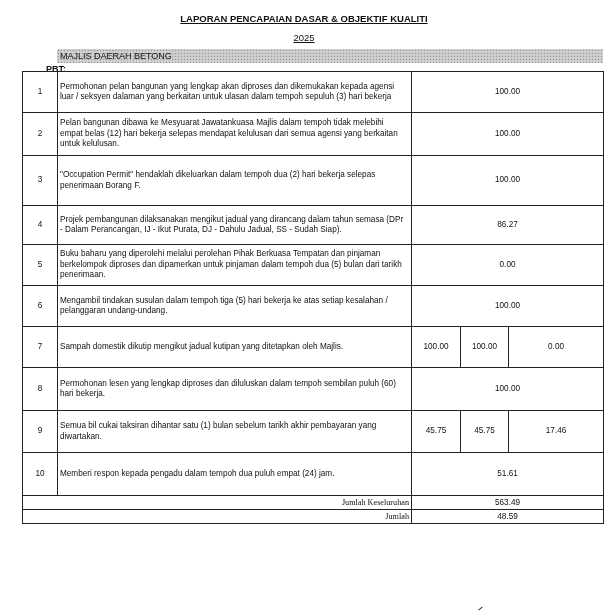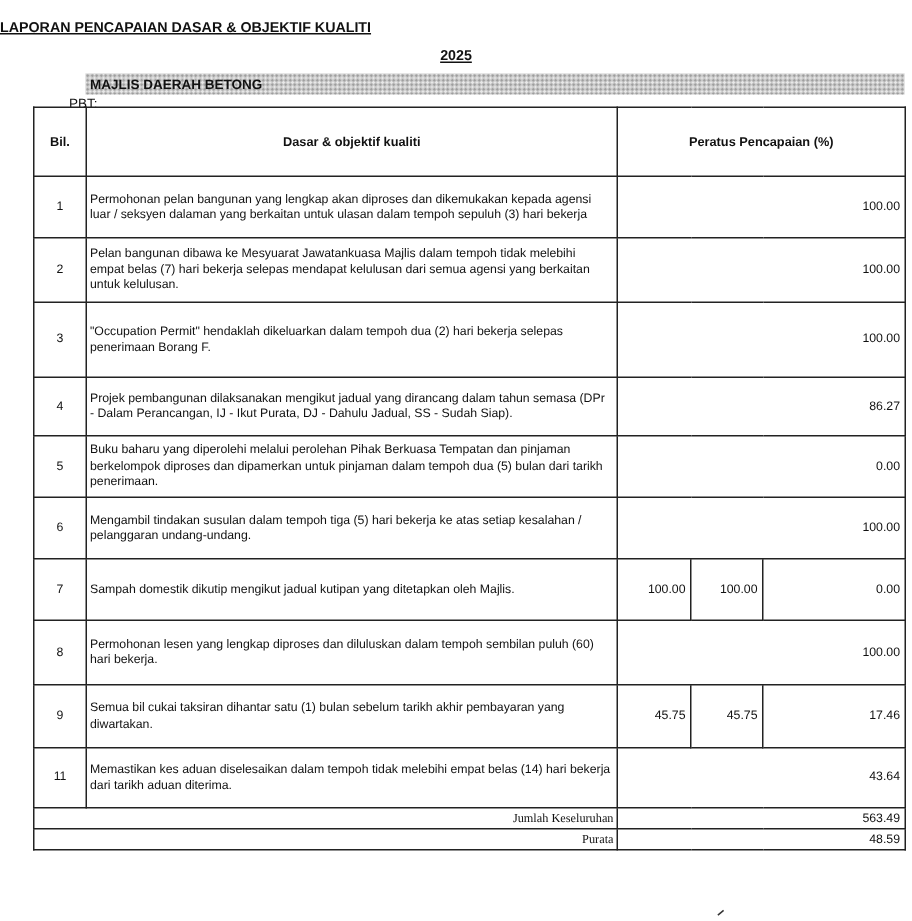--- a/index.html
+++ b/index.html
@@ -2,53 +2,53 @@
 <html><head>
 <meta charset="utf-8">
 <style>
   html, body { margin: 0; padding: 0; background: #ffffff; }
   body {
     width: 608px; height: 614px; position: relative; overflow: hidden;
     font-family: "Liberation Sans", sans-serif; color: #111;
   }
   .title {
     position: absolute; left: 0; width: 608px; top: 13px;
-    text-align: left; font-size: 9.5px; font-weight: bold; letter-spacing: 0;
+    text-align: center; font-size: 9.5px; font-weight: bold; letter-spacing: 0;
   }
   .title span { text-decoration: underline; }
   .year {
     position: absolute; left: 0; width: 608px; top: 32px;
-    text-align: center; font-size: 9.5px; font-weight: bold;
+    text-align: center; font-size: 9.5px; font-weight: normal;
   }
   .year span { text-decoration: underline; }
   .pbt-label {
-    position: absolute; left: 26px; top: 64px; font-size: 9px; font-weight: normal; padding-left: 20px;
+    position: absolute; left: 26px; top: 64px; font-size: 9px; font-weight: bold; padding-left: 20px;
   }
   .pbt-value {
     position: absolute; left: 57px; top: 49px; width: 546px; height: 14px;
-    font-size: 9px; font-weight: bold; line-height: 14px; padding-left: 3px; box-sizing: border-box;
+    font-size: 9px; font-weight: normal; line-height: 14px; padding-left: 3px; box-sizing: border-box;
     background-color: #c9c9c9;
     background-image:
       radial-gradient(#9a9a9a 0.6px, transparent 0.7px),
       radial-gradient(#e8e8e8 0.6px, transparent 0.7px);
     background-size: 3px 3px, 3px 3px;
     background-position: 0 0, 1.5px 1.5px;
   }
   table.report {
     position: absolute; left: 22px; top: 71px; width: 581px;
     border-collapse: collapse; table-layout: fixed;
     font-size: 8.2px; line-height: 10.5px;
   }
   table.report td, table.report th {
     border: 1px solid #222; padding: 0 3px; vertical-align: middle;
   }
   table.report th { font-weight: bold; font-size: 8.5px; text-align: center; }
   .c-bil { text-align: center; }
   .c-desc { text-align: left; padding-left: 2px !important; }
-  .c-val { text-align: right; }
+  .c-val { text-align: center; }
   .thick-left { border-left: 1.5px solid #000 !important; }
   .sum-label { text-align: right; padding-right: 2px !important; font-family: Liberation Serif, serif; }
   .foot td { line-height: 11px; }
   .tick {
     position: absolute; left: 478px; top: 608px; width: 5px; height: 1px;
     background: #333; transform: rotate(-40deg);
   }
 </style>
 </head>
 <body>
@@ -60,34 +60,29 @@
 
 <table class="report">
   <colgroup>
     <col style="width:35px">
     <col style="width:354px">
     <col style="width:49px">
     <col style="width:48px">
     <col style="width:95px">
   </colgroup>
   <tbody>
-      <tr style="height:46px">
-    <th>Bil.</th>
-    <th>Dasar &amp; objektif kualiti</th>
-    <th colspan="3" class="thick-left">Peratus Pencapaian (%)</th>
-  </tr>
 
   <tr style="height:41px">
     <td class="c-bil">1</td>
     <td class="c-desc">Permohonan pelan bangunan yang lengkap akan diproses dan dikemukakan kepada agensi luar / seksyen dalaman yang berkaitan untuk ulasan dalam tempoh sepuluh (3) hari bekerja</td>
     <td colspan="3" class="c-val thick-left">100.00</td>
   </tr>
   <tr style="height:43px">
     <td class="c-bil">2</td>
-    <td class="c-desc">Pelan bangunan dibawa ke Mesyuarat Jawatankuasa Majlis dalam tempoh tidak melebihi empat belas (7) hari bekerja selepas mendapat kelulusan dari semua agensi yang berkaitan untuk kelulusan.</td>
+    <td class="c-desc">Pelan bangunan dibawa ke Mesyuarat Jawatankuasa Majlis dalam tempoh tidak melebihi empat belas (12) hari bekerja selepas mendapat kelulusan dari semua agensi yang berkaitan untuk kelulusan.</td>
     <td colspan="3" class="c-val thick-left">100.00</td>
   </tr>
   <tr style="height:50px">
     <td class="c-bil">3</td>
     <td class="c-desc">"Occupation Permit" hendaklah dikeluarkan dalam tempoh dua (2) hari bekerja selepas penerimaan Borang F.</td>
     <td colspan="3" class="c-val thick-left">100.00</td>
   </tr>
   <tr style="height:39px">
     <td class="c-bil">4</td>
     <td class="c-desc">Projek pembangunan dilaksanakan mengikut jadual yang dirancang dalam tahun semasa (DPr - Dalam Perancangan, IJ - Ikut Purata, DJ - Dahulu Jadual, SS - Sudah Siap).</td>
@@ -115,30 +110,30 @@
     <td class="c-desc">Permohonan lesen yang lengkap diproses dan diluluskan dalam tempoh sembilan puluh (60) hari bekerja.</td>
     <td colspan="3" class="c-val thick-left">100.00</td>
   </tr>
   <tr style="height:42px">
     <td class="c-bil">9</td>
     <td class="c-desc">Semua bil cukai taksiran dihantar satu (1) bulan sebelum tarikh akhir pembayaran yang diwartakan.</td>
     <td class="c-val thick-left">45.75</td>
     <td class="c-val">45.75</td>
     <td class="c-val">17.46</td>
   </tr>
-  <tr style="height:40px">
-    <td class="c-bil">11</td>
-    <td class="c-desc">Memastikan kes aduan diselesaikan dalam tempoh tidak melebihi empat belas (14) hari bekerja dari tarikh aduan diterima.</td>
-    <td colspan="3" class="c-val thick-left">43.64</td>
+  <tr style="height:43px">
+    <td class="c-bil">10</td>
+    <td class="c-desc">Memberi respon kepada pengadu dalam tempoh dua puluh empat (24) jam.</td>
+    <td colspan="3" class="c-val thick-left">51.61</td>
   </tr>
 
   <tr class="foot" style="height:14px">
     <td colspan="2" class="sum-label">Jumlah Keseluruhan</td>
     <td colspan="3" class="c-val thick-left">563.49</td>
   </tr>
   <tr class="foot" style="height:14px">
-    <td colspan="2" class="sum-label">Purata</td>
+    <td colspan="2" class="sum-label">Jumlah</td>
     <td colspan="3" class="c-val thick-left">48.59</td>
   </tr>
 </tbody>
   </table>
 
 <div class="tick"></div>
 
 </body></html>

